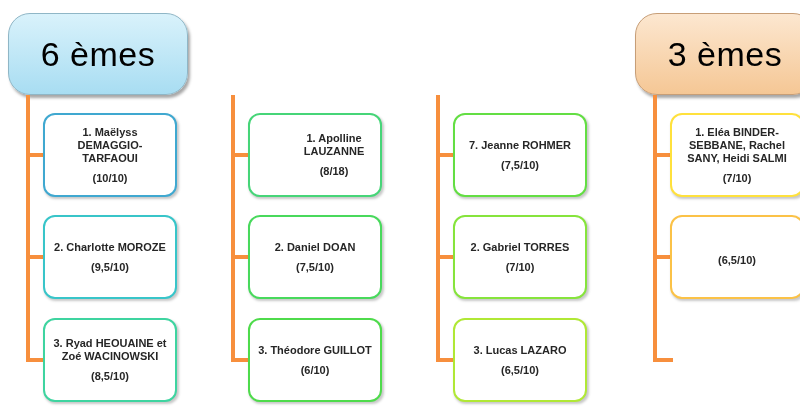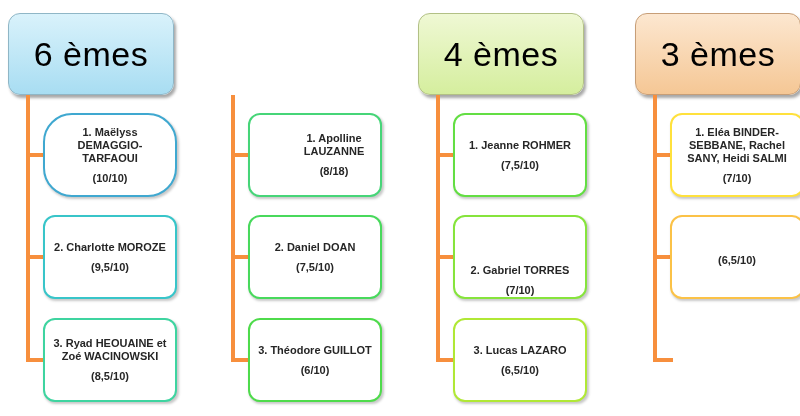--- a/index.html
+++ b/index.html
@@ -12,24 +12,24 @@
     overflow: hidden;
   }
   .column { position: absolute; top: 13px; width: 170px; height: 395px; }
   .col-0 { left: 8px; }
   .col-1 { left: 213px; }
   .col-2 { left: 418px; }
   .col-3 { left: 635px; }
 
   .header {
     position: absolute; top: 0; left: 0;
-    width: 166px; height: 82px;
+    width: 180px; height: 82px;
     box-sizing: border-box;
     border: 1px solid #999;
-    border-radius: 12px;
+    border-radius: 22px;
     background: linear-gradient(to bottom, var(--g1, #eee), var(--g2, #ccc));
     box-shadow: 2px 3px 3px rgba(0,0,0,0.35);
     display: flex; align-items: center; justify-content: center;
     font-size: 34px; color: #000000; letter-spacing: 0.5px;
   }
 
   .vline { position: absolute; left: 18px; top: 82px; width: 4px; height: 267px; }
   .stub  { position: absolute; left: 18px; width: 20px; height: 4px; }
   .stub-0 { top: 140px; }
   .stub-1 { top: 242px; }
@@ -58,21 +58,21 @@
 <body>
 
 <div class="canvas" style="color: rgb(38, 38, 38);">
 
   <div class="column col-0">
     <div class="header" style="--g1: #d9f2fb; --g2: #a8ddf2; border-color: rgb(143, 182, 198);">6 èmes</div>
     <div class="vline" style="background: rgb(247, 143, 61);"></div>
     <div class="stub stub-0" style="background: rgb(247, 143, 61);"></div>
     <div class="stub stub-1" style="background: rgb(247, 143, 61);"></div>
     <div class="stub stub-2" style="background: rgb(247, 143, 61);"></div>
-    <div class="item item-0" style="border-color: rgb(63, 168, 208); border-radius: 29px;">
+    <div class="item item-0" style="border-color: rgb(63, 168, 208);">
       <div>1. Maëlyss DEMAGGIO-TARFAOUI</div>
       <div class="score">(10/10)</div>
     </div>
     <div class="item item-1" style="border-color: rgb(56, 197, 201);">
       <div>2. Charlotte MOROZE</div>
       <div class="score">(9,5/10)</div>
     </div>
     <div class="item item-2" style="border-color: rgb(62, 212, 160);">
       <div>3. Ryad HEOUAINE et Zoé WACINOWSKI</div>
       <div class="score">(8,5/10)</div>
@@ -92,30 +92,29 @@
       <div>2. Daniel DOAN</div>
       <div class="score">(7,5/10)</div>
     </div>
     <div class="item item-2" style="border-color: rgb(78, 219, 75);">
       <div>3. Théodore GUILLOT</div>
       <div class="score">(6/10)</div>
     </div>
   </div>
 
   <div class="column col-2">
-    <div class="header" style="--g1: #eff8d4; --g2: #d5ee9e; border-color: rgb(178, 192, 133);">4 èmes</div>
     <div class="vline" style="background: rgb(247, 143, 61);"></div>
     <div class="stub stub-0" style="background: rgb(247, 143, 61);"></div>
     <div class="stub stub-1" style="background: rgb(247, 143, 61);"></div>
     <div class="stub stub-2" style="background: rgb(247, 143, 61);"></div>
     <div class="item item-0" style="border-color: rgb(99, 222, 67);">
-      <div>1. Jeanne ROHMER</div>
+      <div>7. Jeanne ROHMER</div>
       <div class="score">(7,5/10)</div>
     </div>
-    <div class="item item-1" style="border-color: rgb(134, 228, 60); justify-content: flex-end;">
+    <div class="item item-1" style="border-color: rgb(134, 228, 60);">
       <div>2. Gabriel TORRES</div>
       <div class="score">(7/10)</div>
     </div>
     <div class="item item-2" style="border-color: rgb(176, 232, 53);">
       <div>3. Lucas LAZARO</div>
       <div class="score">(6,5/10)</div>
     </div>
   </div>
 
   <div class="column col-3">

